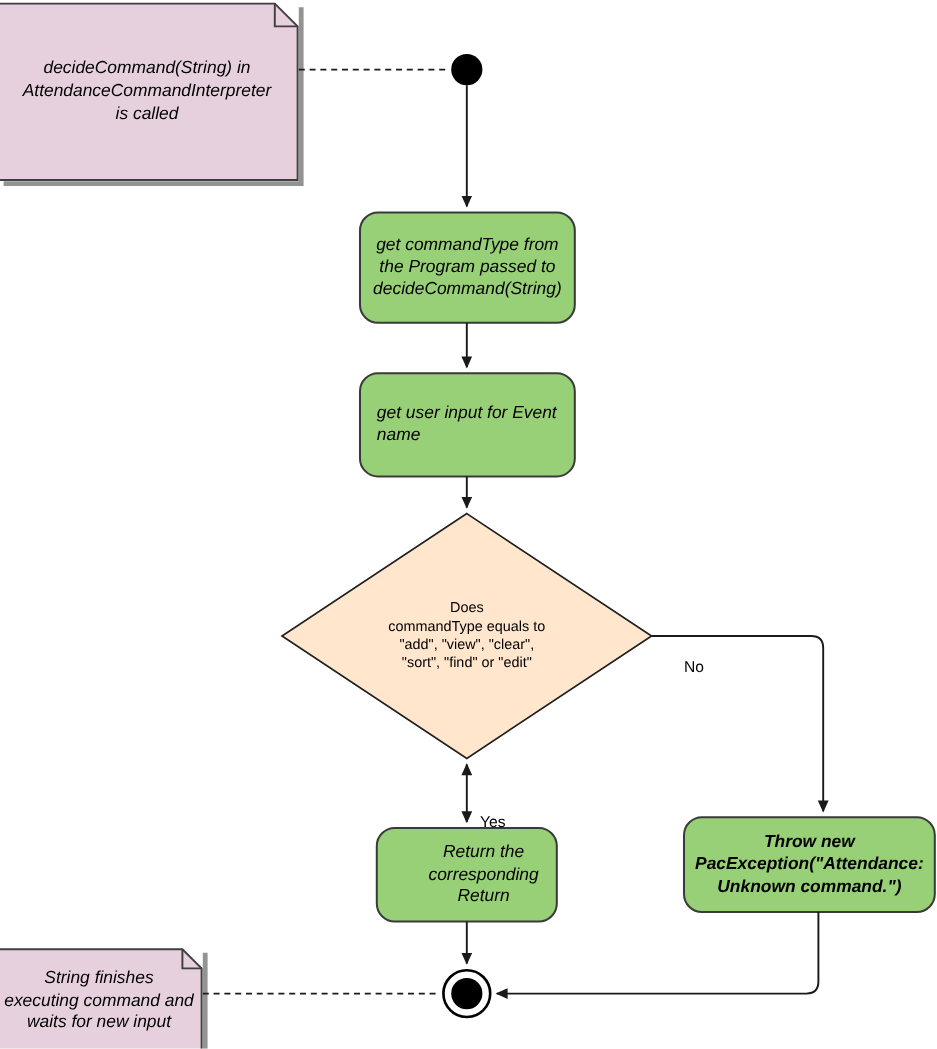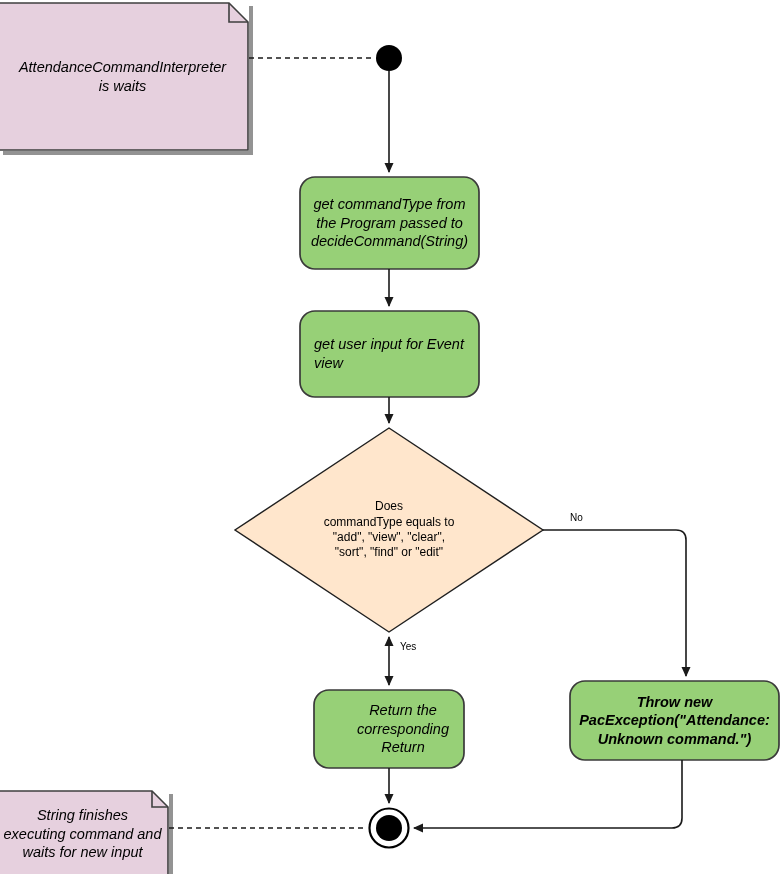--- a/index.html
+++ b/index.html
@@ -45,24 +45,25 @@
     font-style: italic;
     line-height: 1.3;
   }
   .diamond-label {
     font-size: 12px;
     font-style: normal;
     line-height: 1.28;
   }
   .edge-label {
     position: absolute;
-    font-size: 10px;
+    font-size: 13px;
     color: #000000;
     background: transparent;
     white-space: nowrap;
+    margin-top: 36px;
   }
 </style>
 </head>
 <body>
 
 <div id="canvas">
 
   <svg class="layer" viewBox="0 0 781 874" xmlns="http://www.w3.org/2000/svg">
     <defs>
       <marker id="arrowEnd" markerWidth="12" markerHeight="12" refX="9" refY="4.5" orient="auto" markerUnits="userSpaceOnUse">
@@ -111,37 +112,38 @@
     <line x1="389" y1="768" x2="389" y2="803" stroke="#1a1a1a" stroke-width="1.6" marker-end="url(#arrowEnd)"></line>
 
     <path d="M682,760 L682,818 Q682,828 672,828 L414,828" fill="none" stroke="#1a1a1a" stroke-width="1.6" marker-end="url(#arrowEnd)"></path>
 
     <circle cx="389" cy="828" r="19.5" fill="#ffffff" stroke="#000000" stroke-width="2.2"></circle>
     <circle cx="389" cy="828" r="13" fill="#000000"></circle>
   </svg>
 
   <div class="node-label note-label" style="left:-3px; top:3px; width:251px; height:147px;">
     <div>
+      <div>decideCommand(String) in</div>
       <div>AttendanceCommandInterpreter</div>
-      <div>is waits</div>
+      <div>is called</div>
     </div>
   </div>
 
   <div class="node-label green-label" style="left:300px; top:177px; width:179px; height:92px;">
     <div>
       <div>get commandType from</div>
       <div>the Program passed to</div>
       <div>decideCommand(String)</div>
     </div>
   </div>
 
   <div class="node-label green-label" style="left:306px; top:311px; width:167px; height:86px; justify-content:flex-start; text-align:left; padding-left:8px; box-sizing:border-box;align-items:center;">
     <div>
       <div>get user input for Event</div>
-      <div>view</div>
+      <div>name</div>
     </div>
   </div>
 
   <div class="node-label diamond-label" style="left:269px; top:474px; width:240px; height:112px;">
     <div>
       <div>Does</div>
       <div>commandType equals to</div>
       <div>"add", "view", "clear",</div>
       <div>"sort", "find" or "edit"</div>
     </div>

